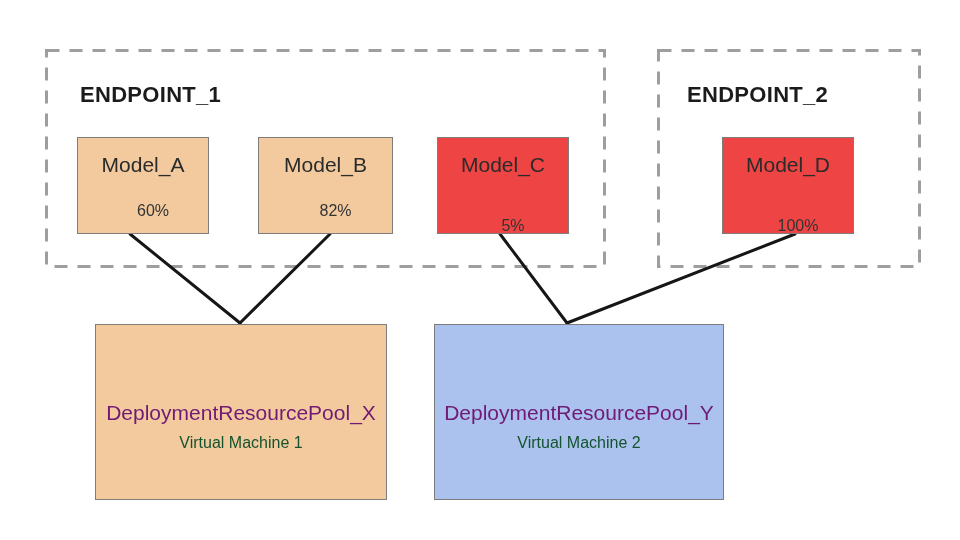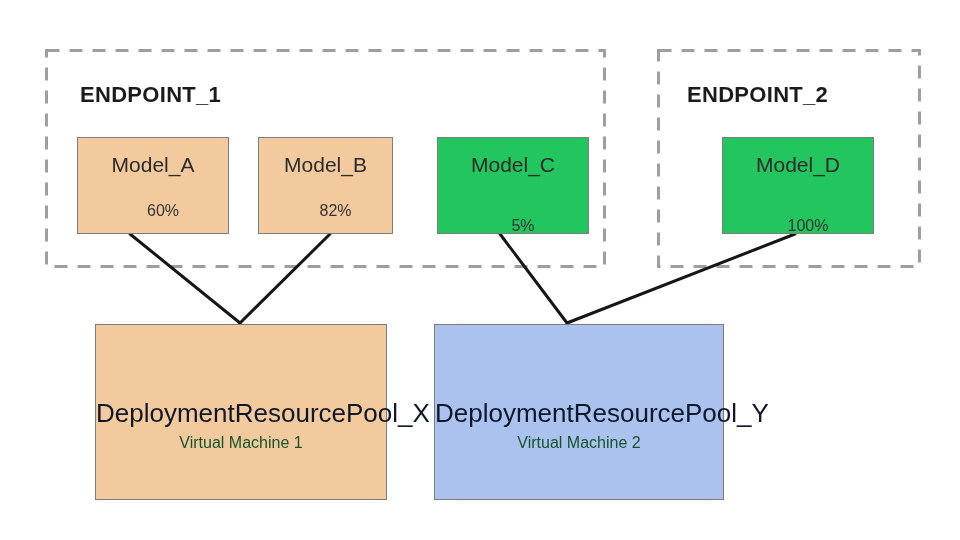--- a/index.html
+++ b/index.html
@@ -31,33 +31,33 @@
     color: #1b1b1b;
     letter-spacing: 0.3px;
     white-space: nowrap;
   }
   #endpoint1-title { left: 80px; top: 82px; }
   #endpoint2-title { left: 687px; top: 82px; }
 
   .model-box {
     position: absolute;
     z-index: 3;
-    width: 152px;
+    width: 132px;
     height: 97px;
     top: 137px;
     border: 1px solid #7d7d7d;
     box-sizing: border-box;
     display: flex;
     flex-direction: column;
     align-items: center;
     justify-content: space-between;
     padding: 15px 4px 13px 4px;
   }
   .model-box.orange { background: #f2ca9e; }
-  .model-box.blue   { background: #22c55e; gap: 40px; }
+  .model-box.blue   { background: #ef4444; gap: 40px; }
   #model-a { left: 77px; }
   #model-b { left: 258px; width: 135px; }
   #model-c { left: 437px; }
   #model-d { left: 722px; }
 
   .model-name {
     font-size: 21px;
     color: #2b2b2b;
     line-height: 24px;
   }
@@ -80,22 +80,22 @@
   .pool-box.blue   { background: #aac2ed; }
   #pool-x { left: 95px;  width: 292px; }
   #pool-y { left: 422px; width: 290px; margin-left: 12px; }
 
   .pool-name {
     position: absolute;
     left: 0;
     right: 0;
     top: 76px;
     text-align: center;
-    font-size: 26px;
-    color: #0f172a;
+    font-size: 21px;
+    color: #701a75;
     line-height: 24px;
     white-space: nowrap;
   }
   .pool-machine {
     position: absolute;
     left: 0;
     right: 0;
     top: 108px;
     text-align: center;
     font-size: 16px;

